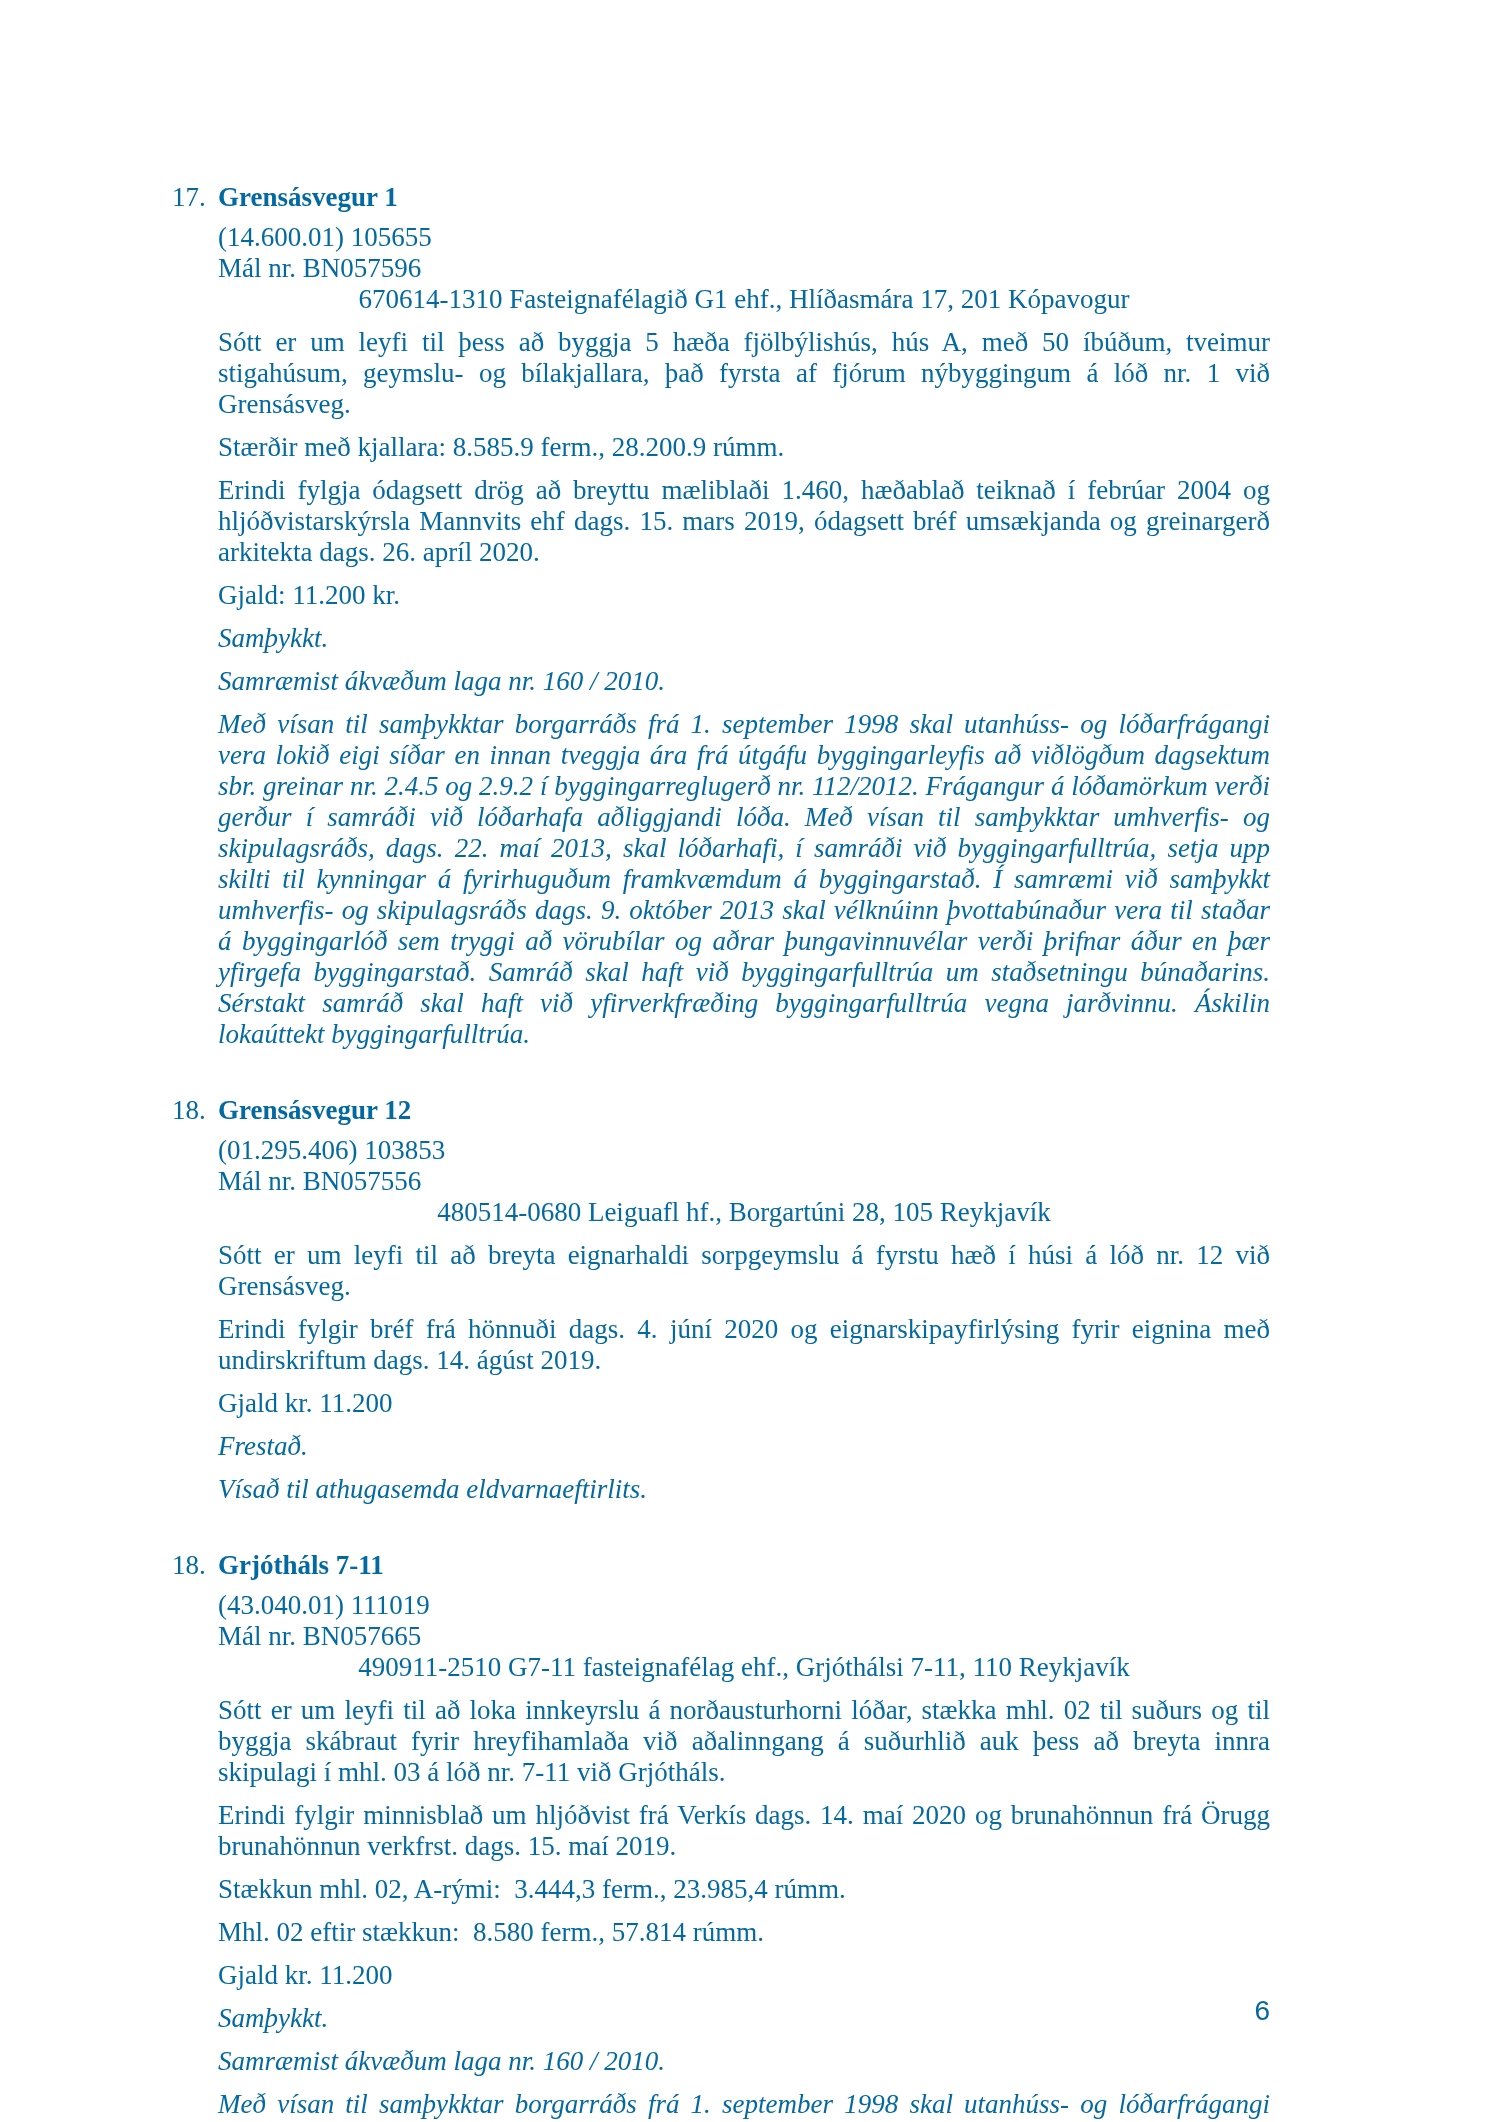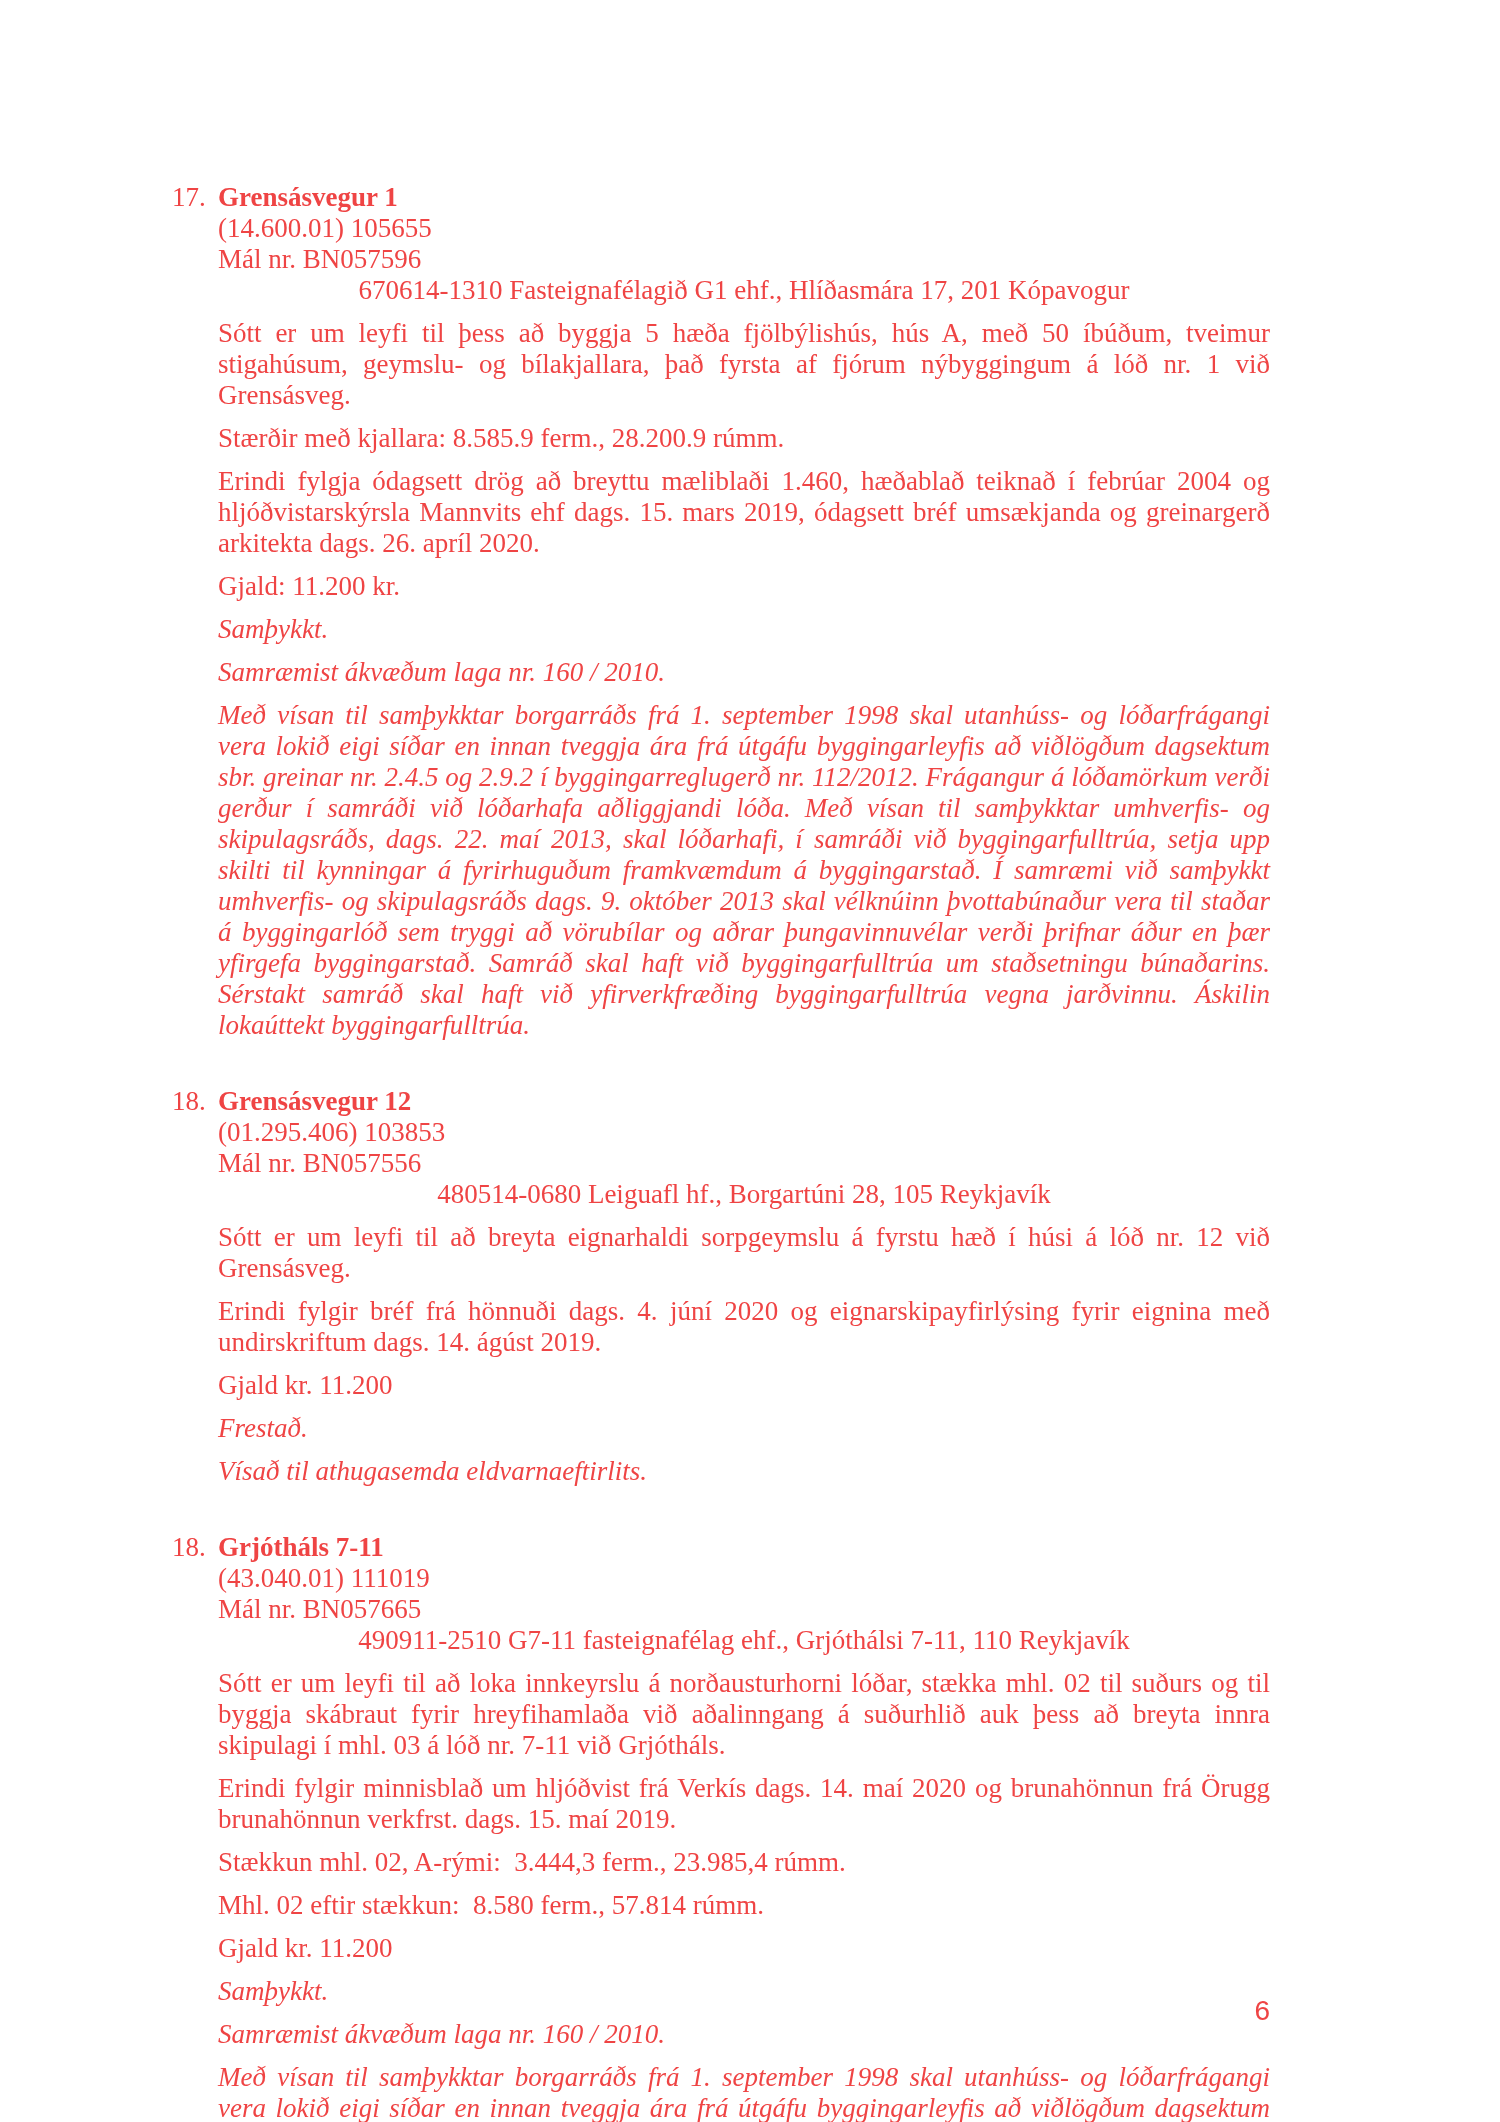--- a/index.html
+++ b/index.html
@@ -2,38 +2,38 @@
 <html lang="is"><head>
 <meta charset="utf-8">
 <style>
   * { margin: 0; padding: 0; box-sizing: border-box; }
   html, body { background: #ffffff; }
   .page {
     position: relative;
     width: 1500px;
     height: 2122px;
     background: #ffffff;
-    color: #ef4444;
+    color: #0369a1;
     font-family: "Liberation Serif", "DejaVu Serif", serif;
     font-size: 27px;
     line-height: 31px;
     overflow: hidden;
   }
   .content {
     position: absolute;
     left: 172px;
     top: 182px;
     width: 1098px;
   }
   .item { position: relative; padding-left: 46px; }
   .item + .item { margin-top: 45px; }
   .item-number { position: absolute; left: 0; top: 0; }
   .item-header { display: flex; flex-direction: column; }
   .item-title { font-weight: bold; width: 519px; flex: 0 0 auto; }
-  .item-ref { width: 320px; flex: 0 0 auto; }
+  .item-ref { width: 320px; flex: 0 0 auto; margin-top: 9px; }
   .item-case { flex: 1 1 auto; text-align: left; white-space: nowrap; }
   .item-owner { text-align: center; }
   .para { text-align: justify; margin-top: 12px; }
   .italic { font-style: italic; }
   .page-footer {
     position: absolute;
     top: 1995px;
     left: 172px;
     width: 1098px;
     text-align: right;

